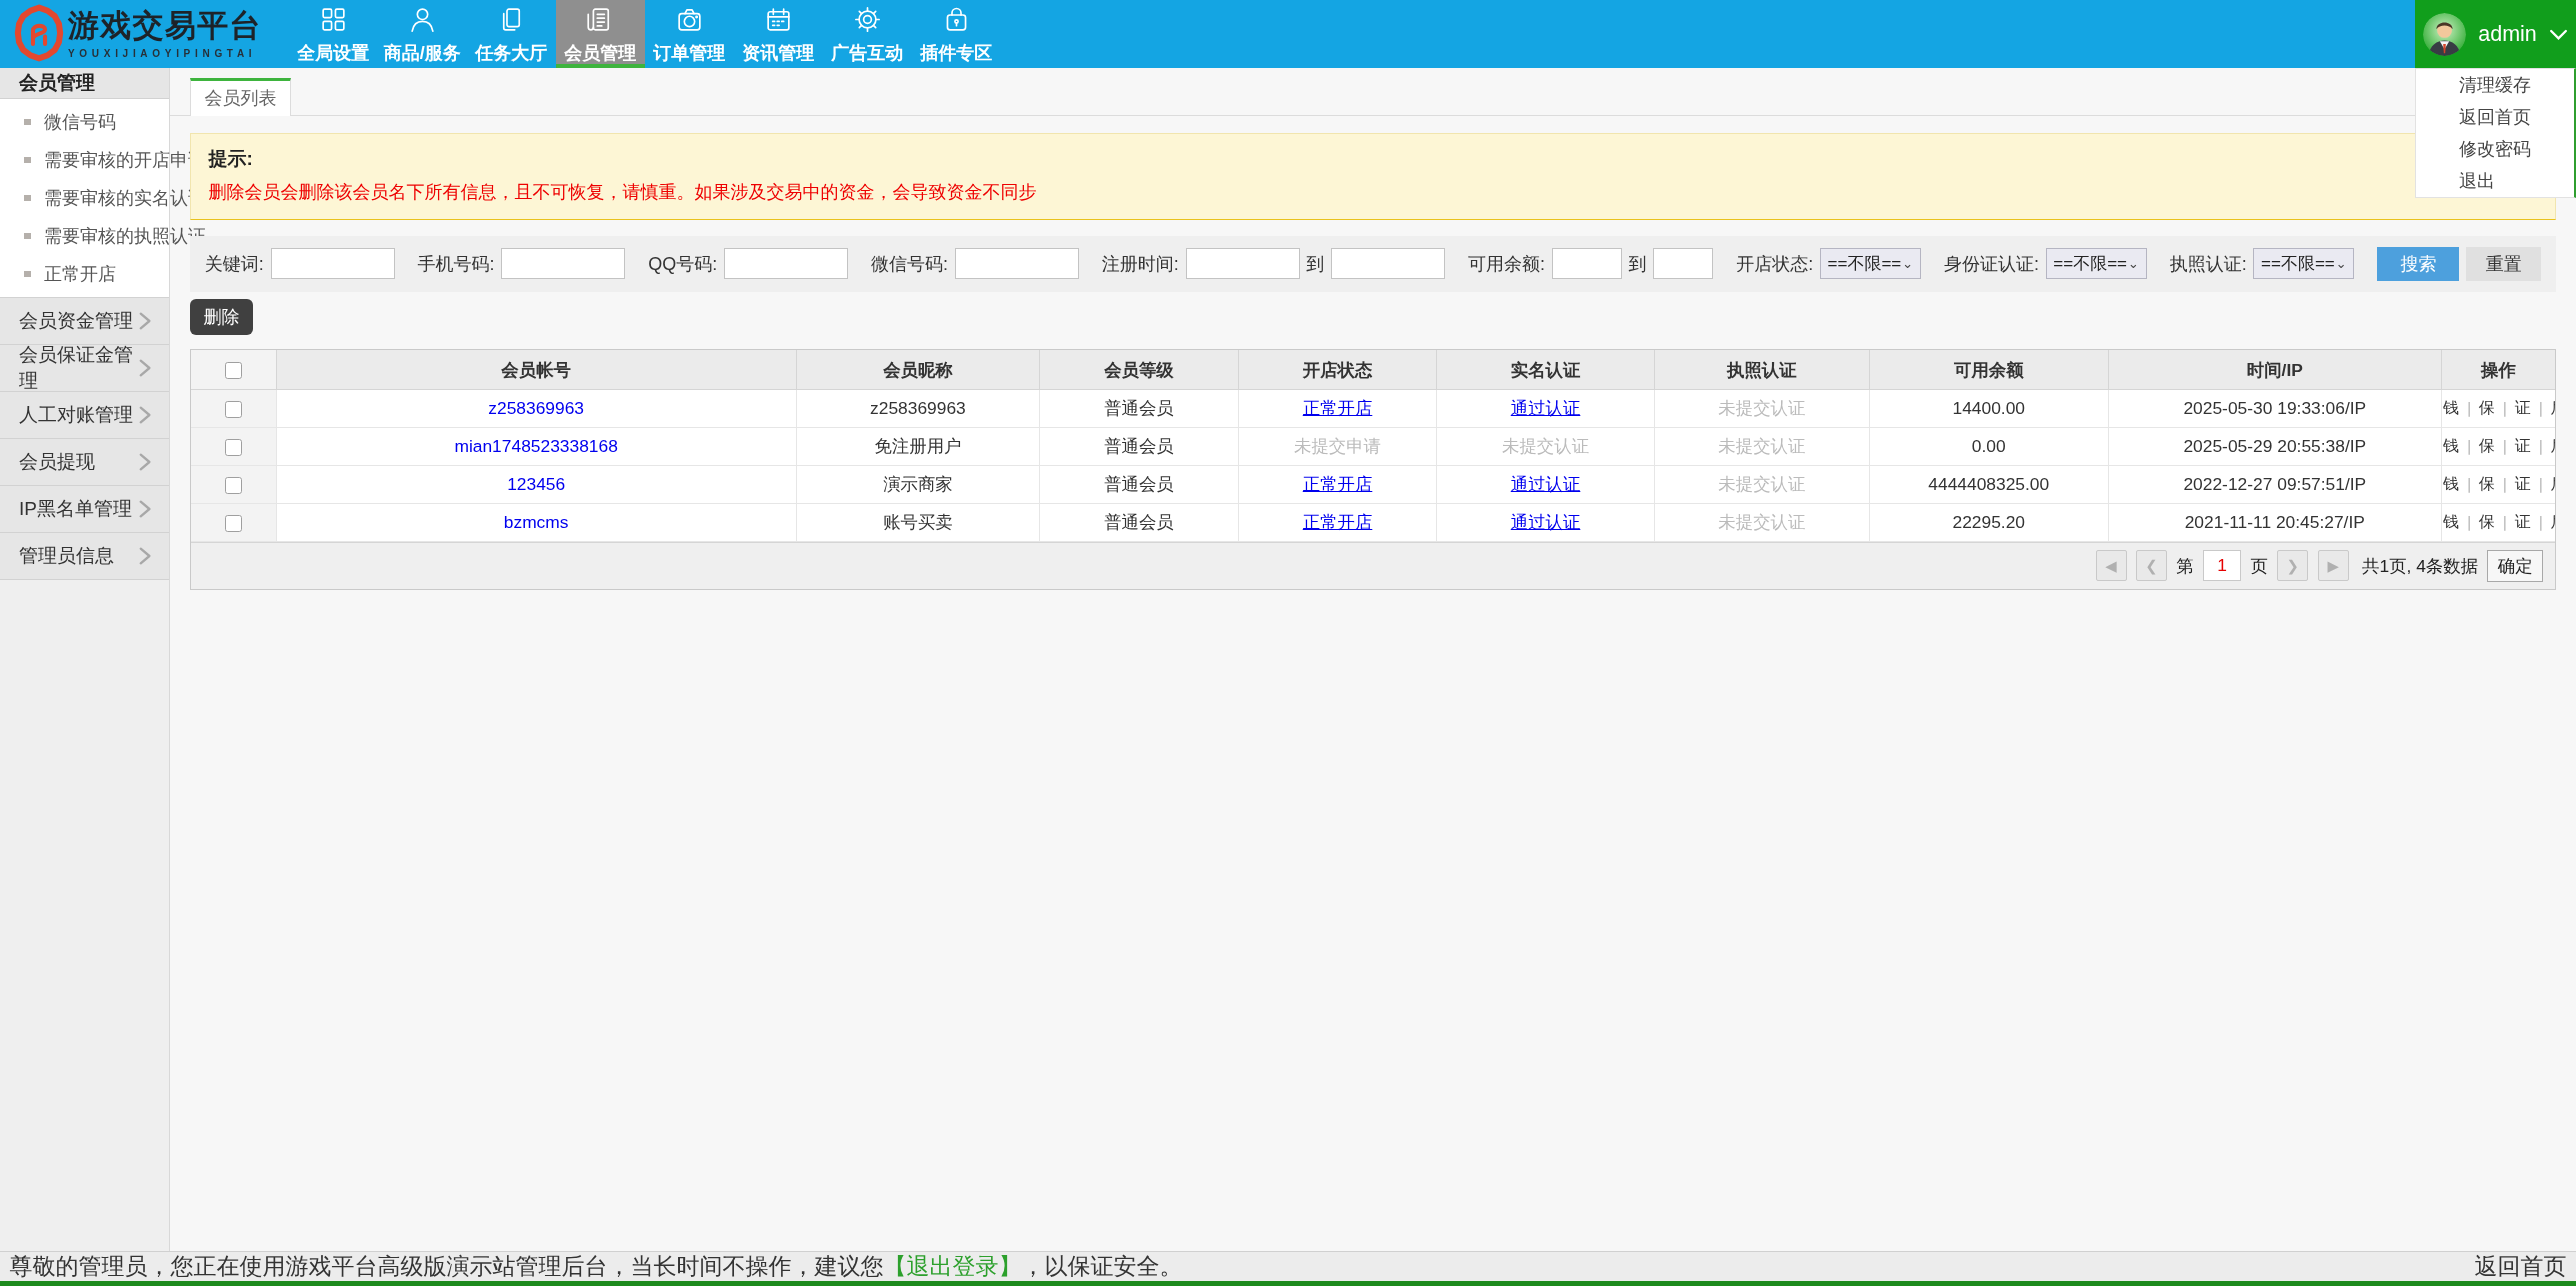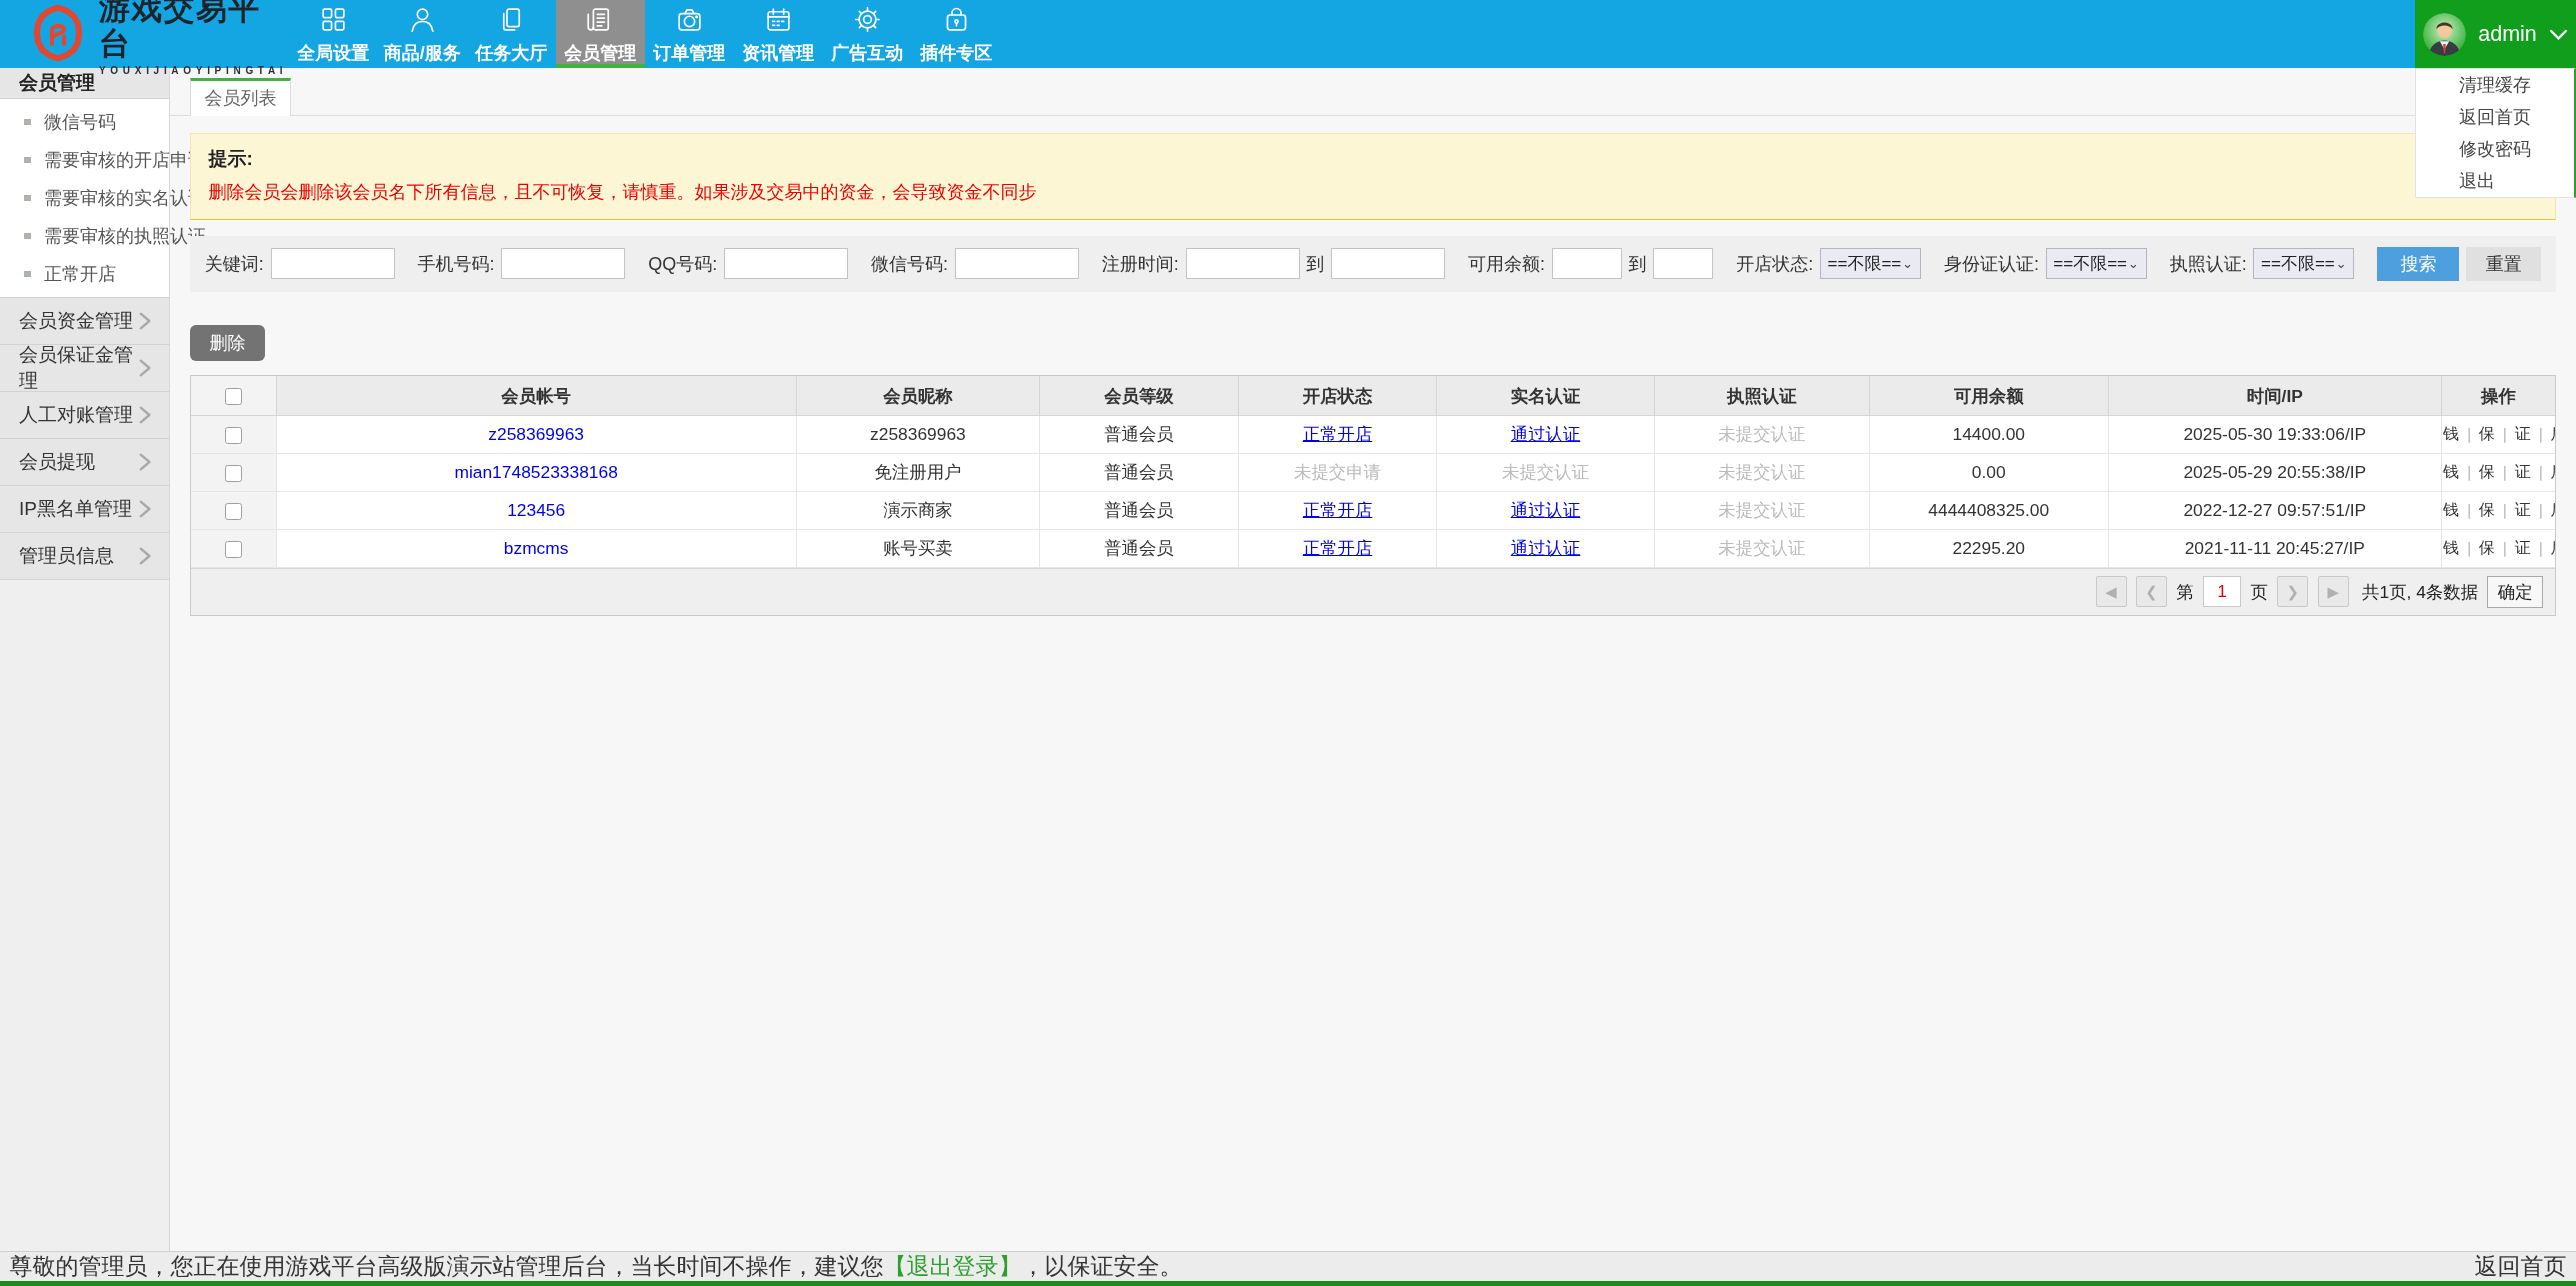--- a/index.html
+++ b/index.html
@@ -1,21 +1,21 @@
 <!DOCTYPE html>
 <html style="font-size:10.7px"><head>
 <meta charset="utf-8">
 <style>
   * { box-sizing: border-box; }
   html,body { margin:0; padding:0; width:2576px; height:1287px; overflow:hidden;
     font-family:"Liberation Sans","DejaVu Sans",sans-serif; background:#f7f7f7; }
 
   
   .navbar { height:68px; background:#14a5e3; display:flex; align-items:stretch; position:relative; }
-  .logo { display:flex; align-items:center; gap:12px; padding-left:29px; width:282px; }
+  .logo { display:flex; align-items:center; padding-left:10px; width:282px; }
   .logo-text { display:flex; flex-direction:column; line-height:1.1; }
   .logo-title { font-size:31px; font-weight:bold; color:#1d2329; letter-spacing:1.3px; }
   .logo-sub { font-size:10px; font-weight:bold; color:#273038; letter-spacing:4.7px; margin-top:4px; }
   .nav-items { display:flex; margin-left:6.7px; }
   .nav-item { width:89px; display:flex; flex-direction:column; align-items:center; justify-content:center;
     gap:6px; color:#fff; font-size:18px; cursor:pointer; border-bottom:4px solid transparent; padding-top:4px;font-weight:bold; }
   .nav-item.active { background:#8f8f8f; border-bottom-color:#3eb43e; }
   .nav-ico { height:31px; display:flex; align-items:center; }
   .user-box { margin-left:auto; width:161px; background:#119e1c; display:flex; align-items:center;
     justify-content:center; gap:12px; color:#fff; font-size:21.5px; cursor:pointer; }
@@ -56,21 +56,21 @@
     justify-content:space-between; font-size:18px; color:#333; }
   .fgroup { display:flex; align-items:center; gap:6.7px; white-space:nowrap; }
   .txt { height:31px; border:0.7px solid #c3c3c3; background:#fff; font-size:17.4px; padding:0 5.4px; }
   .w185 { width:124px; } .w170 { width:114px; } .w105 { width:70px; } .w90 { width:60px; }
   .selectbox { height:31px; width:101px; background:#eaeaf2; border:0.7px solid #b5b5c2; display:flex;
     align-items:center; justify-content:space-between; padding:0 6.7px; font-size:17px; color:#222; cursor:pointer; }
   .selectbox .sel-arrow { font-size:13.4px; color:#444; }
   .btn-search { width:82px; height:34px; background:#4da0dd; color:#fff; border:none; font-size:18px; cursor:pointer; }
   .btn-reset { width:75px; height:34px; background:#e0e0e0; color:#333; border:none; font-size:18px; cursor:pointer; }
 
-  .btn-delete { margin:33px 0 0 20px; width:75px; height:36px; background:#737373; color:#fff; border:none;
+  .btn-delete { margin:7px 0 0 20px; width:63px; height:36px; background:#404040; color:#fff; border:none;
     border-radius:6px; font-size:18px; cursor:pointer; }
 
   
   .table-wrap { margin:14.8px 20px 0; border:0.7px solid #c9c9c9; background:#fff; }
   table { width:100%; border-collapse:collapse; table-layout:fixed; font-size:17.4px; color:#333; }
   th { background:#ebebeb; height:39px; font-weight:bold; border:0.7px solid #d5d5d5; border-top:none; }
   th:first-child, td:first-child { border-left:none; } th:last-child, td:last-child { border-right:none; }
   td { height:38px; text-align:center; border:0.7px solid #e6e6e6; overflow:hidden; white-space:nowrap; }
   td.col-check, th.col-check { background:#f3f3f3; }
   .cb { appearance:none; -webkit-appearance:none; width:17.4px; height:17.4px; border:0.7px solid #9f9f9f;

